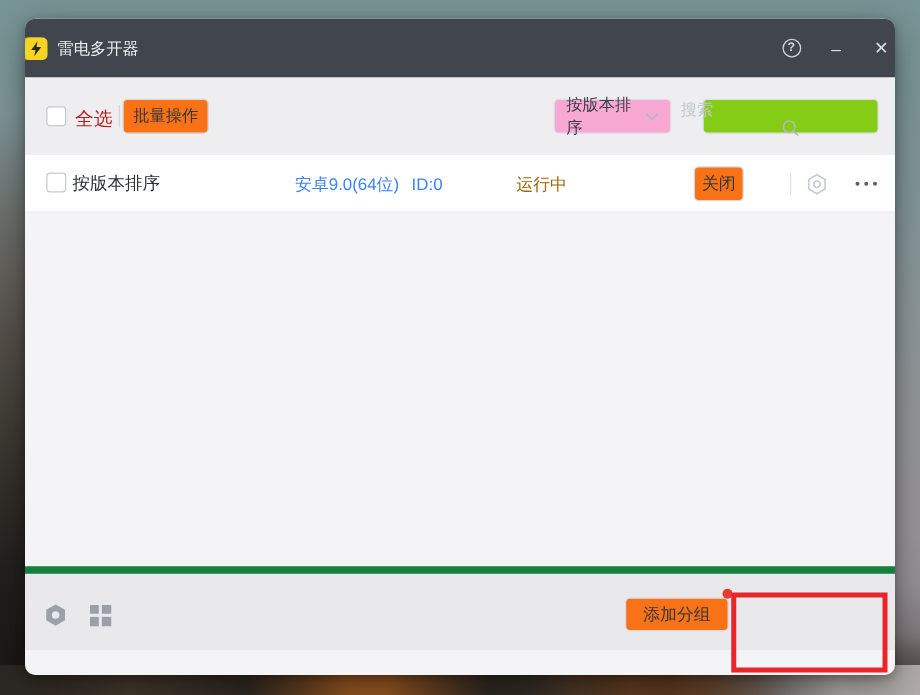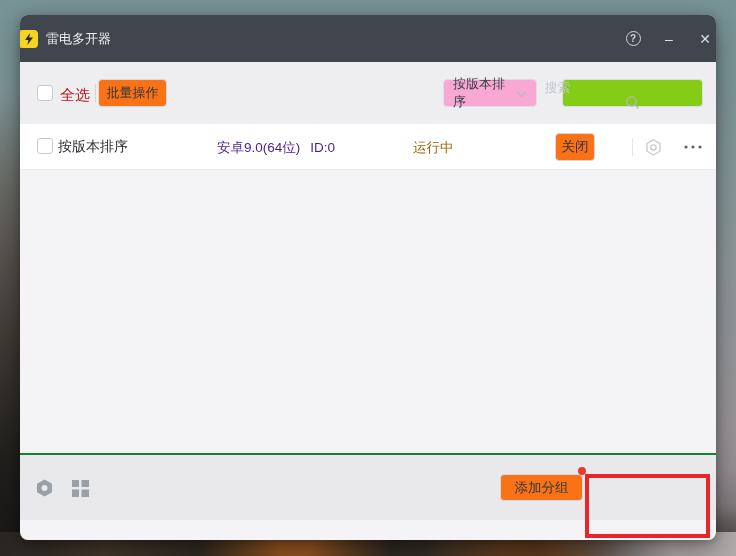--- a/index.html
+++ b/index.html
@@ -95,32 +95,32 @@
   .th-name { left: 38px; }
   .th-version { left: 209px; }
   .th-status { left: 393px; }
   .th-action { left: 532px; }
   .emulator-row {
     position: relative; height: 46px; background: #fff;
     border-bottom: 1px solid #ececef; cursor: pointer;
   }
   .row-cb { left: 17px; top: 14px; }
   .cell-name { position: absolute; left: 38px; top: 14px; font-size: 14px; color: #2b2e33; }
-  .cell-version { position: absolute; left: 197px; top: 15px; font-size: 13.5px; color: #4c1d95; }
+  .cell-version { position: absolute; left: 216px; top: 15px; font-size: 13.5px; color: #3b82f6; }
   .cell-id { margin-left: 10px; }
   .cell-status { position: absolute; left: 393px; top: 15px; font-size: 13.5px; color: #a16207; }
   .close-btn { position: absolute; left: 535px; top: 9px; width: 40px; height: 28px; font-size: 13.5px; }
   .row-sep { position: absolute; left: 612px; top: 14px; width: 1px; height: 18px; background: #e3e5e9; }
   .row-gear { position: absolute; left: 623px; top: 13px; width: 20px; height: 20px; display:flex; align-items:center; justify-content:center; cursor: pointer; }
   .row-more { position: absolute; left: 660px; top: 13px; width: 26px; height: 20px; display:flex; align-items:center; justify-content:center; cursor: pointer; }
 
   .empty-area { height: 283px; background: #f4f4f6; }
 
   
-  .footer { position: relative; height: 67px; background: #e9e9ec; border-top: 2px solid #15803d; }
+  .footer { position: relative; height: 67px; background: #e9e9ec; border-top: 6px solid #15803d; }
   .footer-icon-btn { position: absolute; top: 22px; width: 22px; height: 22px; display: flex; align-items: center; justify-content: center; cursor: pointer; }
   .f-gear { left: 13px; }
   .f-grid { left: 49px; }
   .add-group-btn { position: absolute; left: 480px; top: 19px; width: 83px; height: 27px; font-size: 13.5px; }
   .notif-dot {
     position: absolute; left: 558px; top: 12px; width: 8px; height: 8px;
     border-radius: 50%; background: #e63a35;
   }
   .add-emulator-btn {
     position: absolute; left: 577px; top: 16px; width: 102px; height: 34px;

